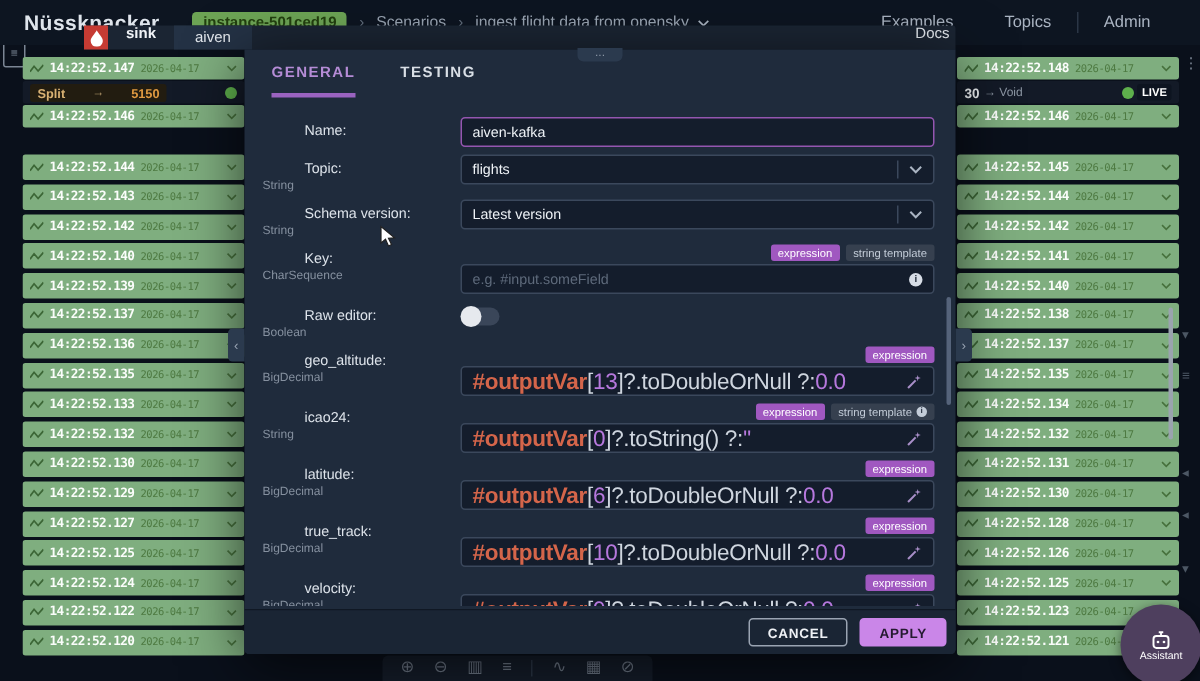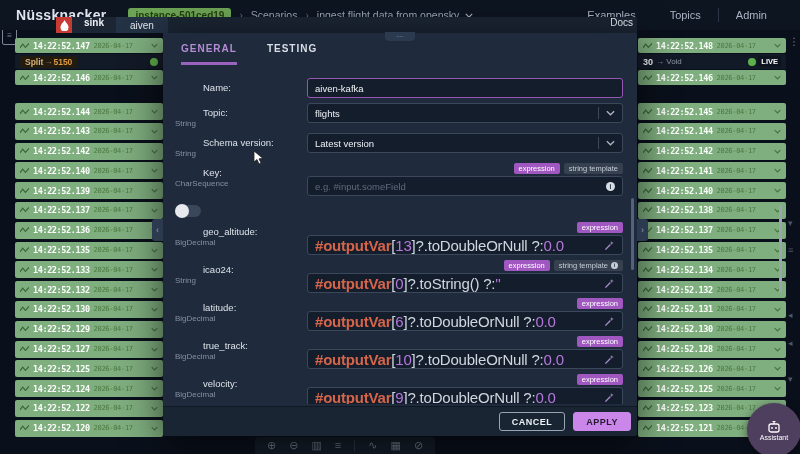--- a/index.html
+++ b/index.html
@@ -27,21 +27,21 @@
   .row.green{background:#7fae7f;}
   .row.dark{background:#131a27;}
   .row.list{height:17px;margin-bottom:2.8px;}
   .zigzag{display:inline-flex;margin-right:4px;color:#3c6636;flex:none;}
   .t-time{font-family:"DejaVu Sans Mono",monospace;font-weight:bold;font-size:8.5px;
     color:#fbfdfb;letter-spacing:-0.4px;white-space:nowrap;}
   .t-date{font-family:"DejaVu Sans Mono",monospace;font-size:7px;color:#4e7a42;
     margin-left:4px;letter-spacing:-0.3px;white-space:nowrap;}
   .row-caret{margin-left:auto;color:#47713d;display:inline-flex;}
   .gap-spacer{height:17px;}
-  .split-pill{background:#221c10;border-radius:2px;padding:1px 5px;display:flex;align-items:center;gap:1px;}
+  .split-pill{background:#221c10;border-radius:2px;padding:1px 5px;display:flex;align-items:center;gap:18px;}
   .split-label{color:#d8b173;font-size:8.5px;font-weight:bold;}
   .split-arrow{color:#b59a6c;font-size:8px;}
   .split-value{color:#e09a41;font-size:8.5px;font-weight:bold;}
   .green-dot{width:8px;height:8px;border-radius:50%;background:#5eb04c;margin-left:auto;flex:none;}
   .void-num{color:#f2f5f8;font-size:9px;font-weight:bold;}
   .void-rest{color:#8d97a4;font-size:8px;margin-left:3px;}
   .live-chip{background:#0d1420;color:#fff;font-size:7.5px;font-weight:bold;
     padding:1px 3px;border-radius:2px;margin-left:2px;}
   
   #right-scrollbar{position:absolute;left:779px;top:205px;width:3px;height:88px;background:#9aa3ae;border-radius:2px;z-index:3;}
@@ -805,20 +805,24 @@
               <span class="badge purple">expression</span>
               <span class="badge dark">string template</span>
             </div>
             <div class="input">
               <span class="in-placeholder">e.g. #input.someField</span>
               <span class="info-circle">i</span>
             </div>
           </div>
         </div>
         <div class="field-row">
+          <div class="label-col">
+            <div class="f-label">Raw editor:</div>
+            <div class="f-type">Boolean</div>
+          </div>
           <div class="control-col">
             <div class="toggle">
               <div class="knob"></div>
             </div>
           </div>
         </div>
         <div class="field-row">
           <div class="label-col">
             <div class="f-label">geo_altitude:</div>
             <div class="f-type">BigDecimal</div>

